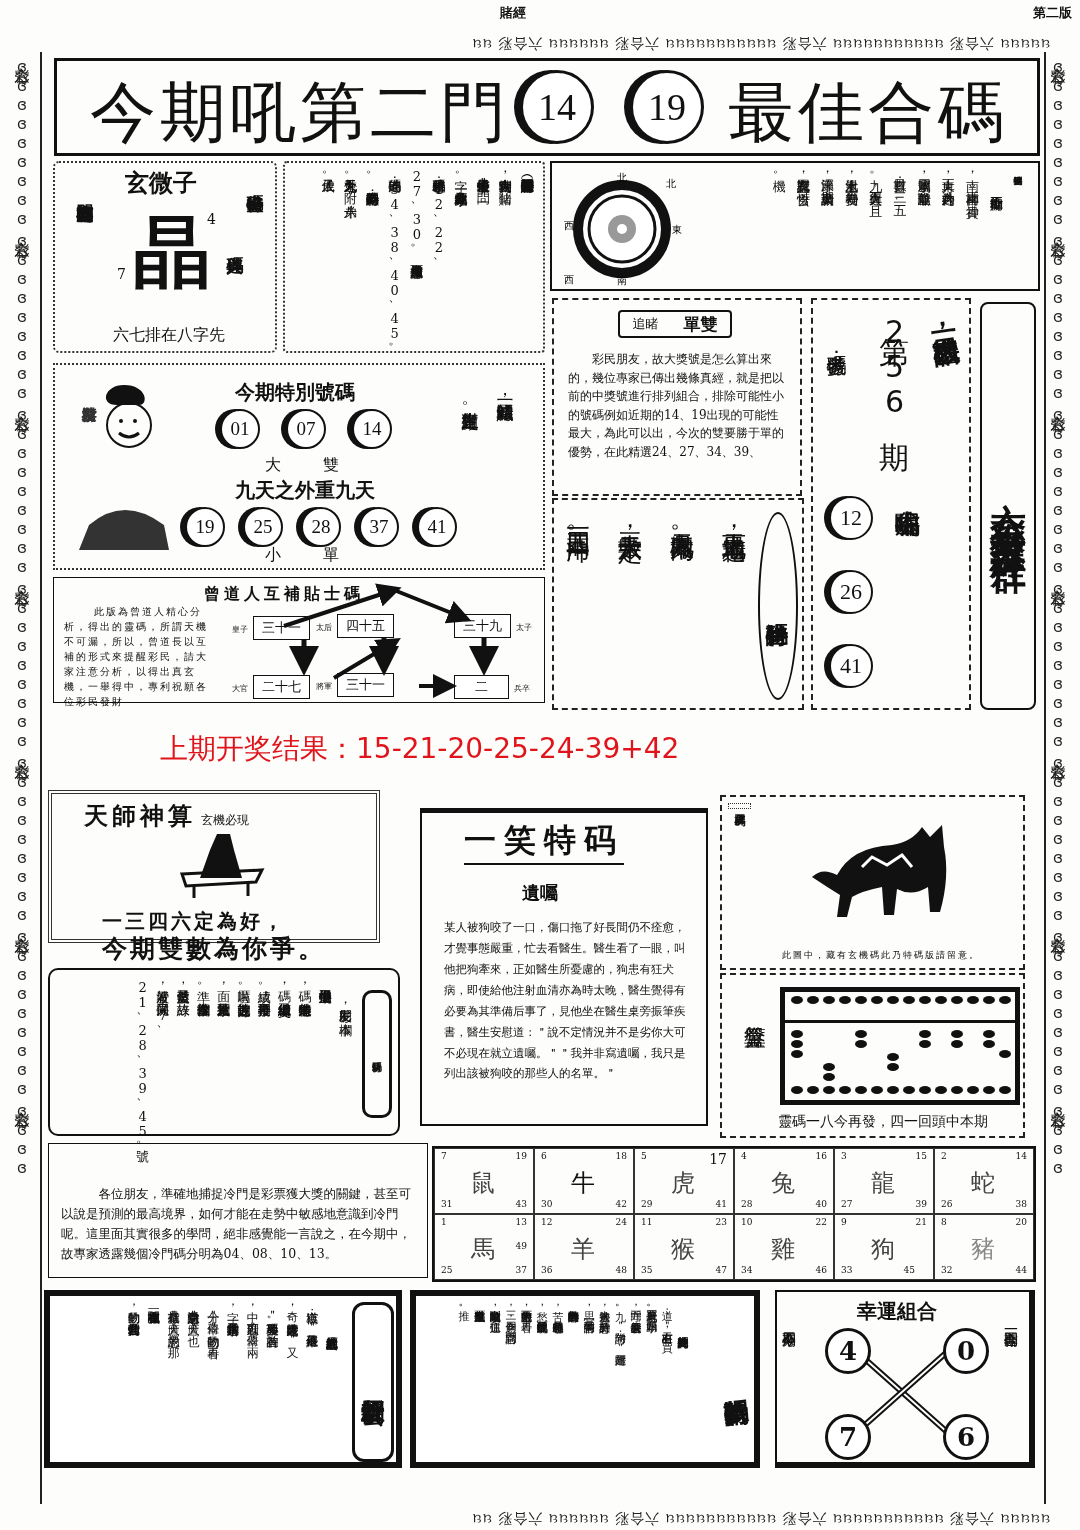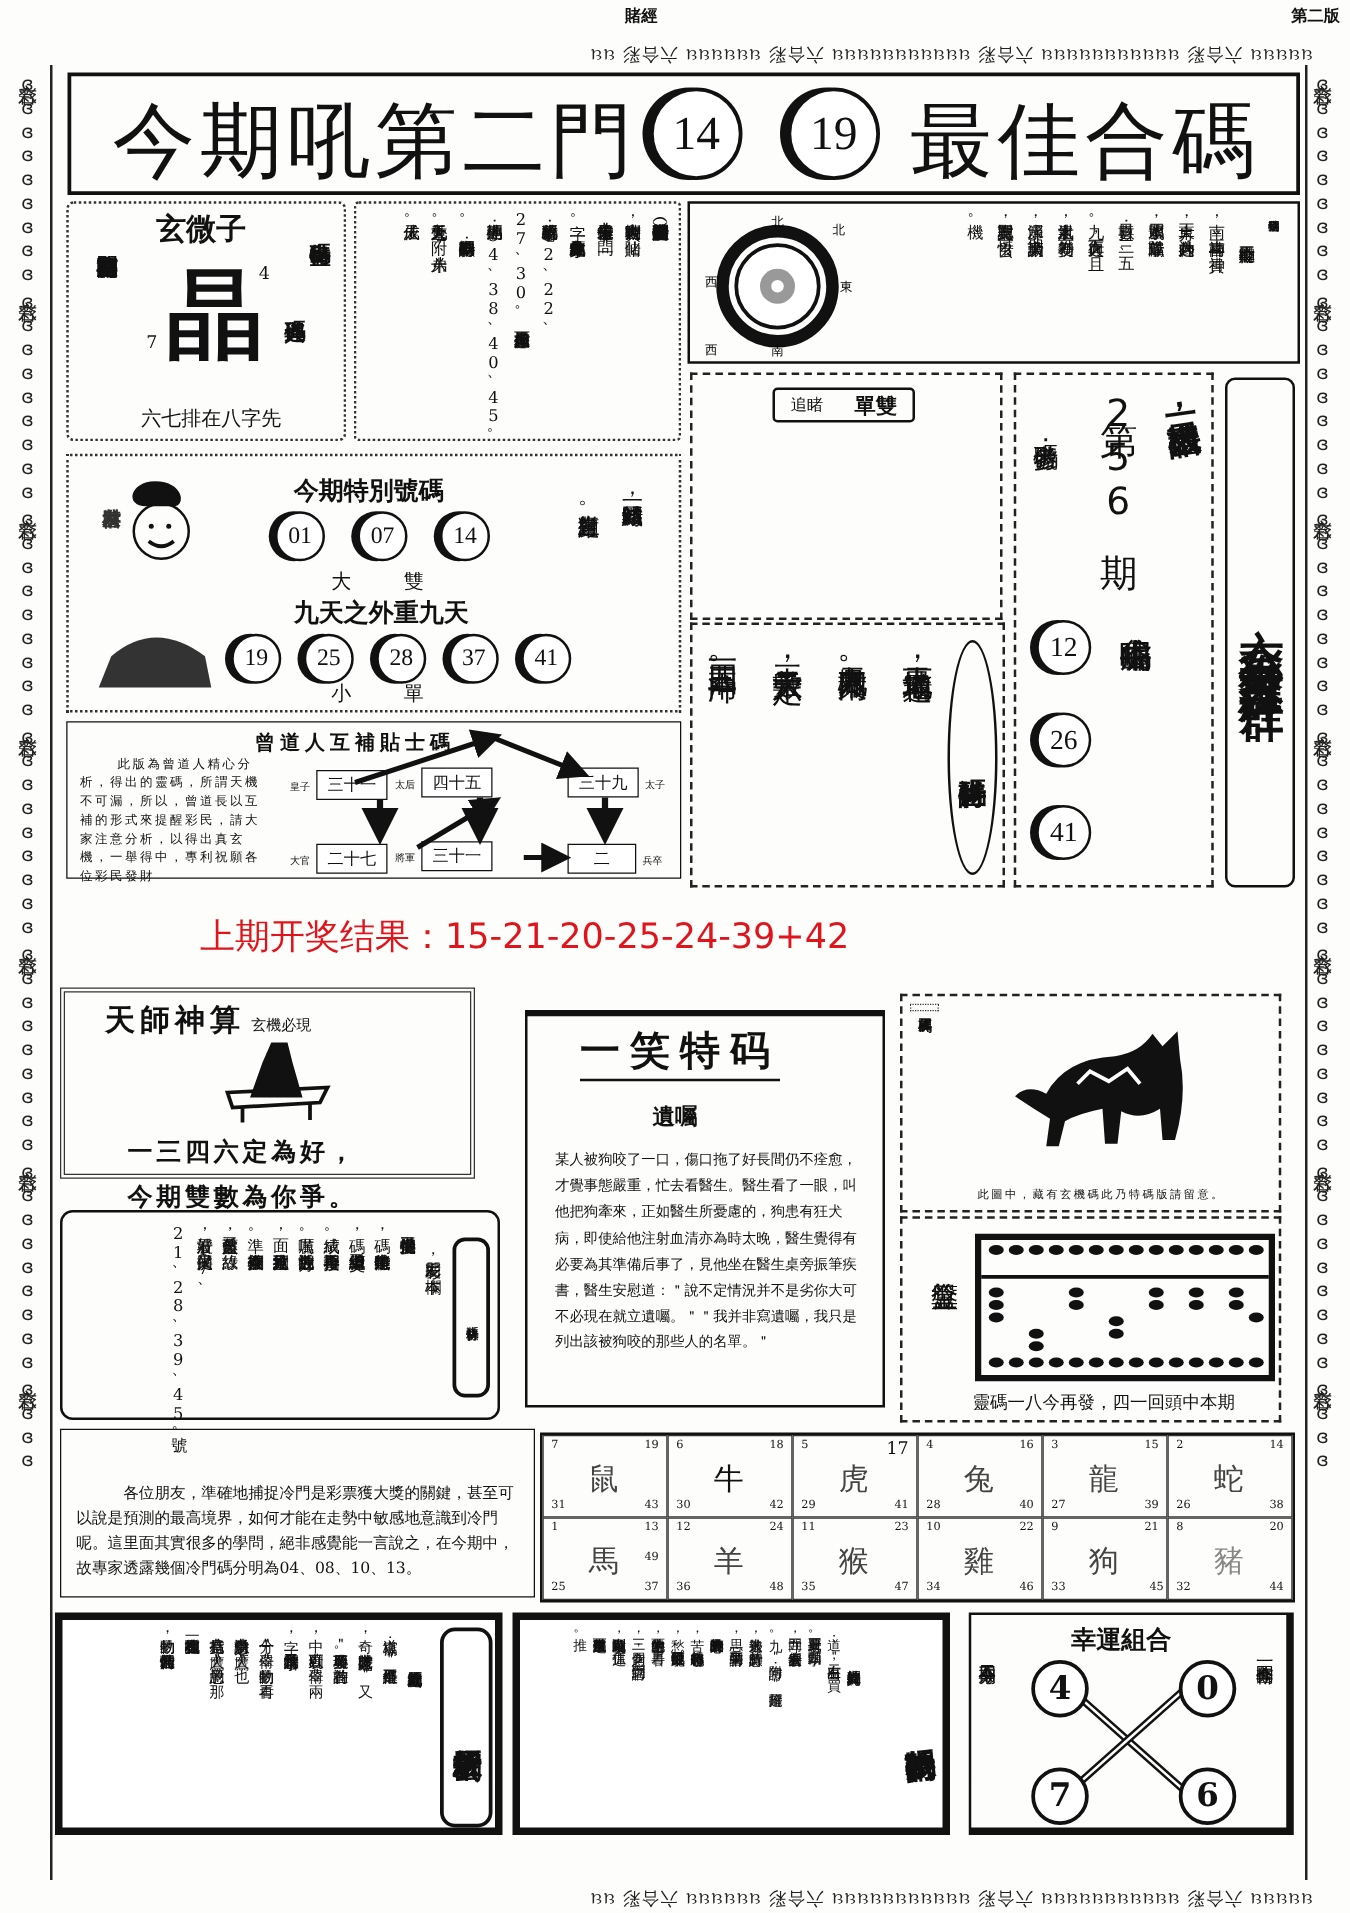--- a/index.html
+++ b/index.html
@@ -141,20 +141,21 @@
   <div class="abs md" style="left:268px;top:180px;">單</div>
   <div class="abs vtext" style="left:440px;top:26px;font-size:17px;line-height:1.2;">錯時一點傾城國，</div>
   <div class="abs vtext" style="left:405px;top:34px;font-size:17px;line-height:1.2;">對上生肖定紅顏。</div>
 </div>
 
 <div class="abs dash" style="left:552px;top:298px;width:250px;height:198px;">
   <div class="abs" style="left:64px;top:10px;width:114px;height:28px;border:2px solid #111;border-radius:4px;display:flex;align-items:center;justify-content:space-around;">
     <span style="font-size:13px;">追睹</span>
     <span class="bold" style="font-size:17px;">單雙</span>
   </div>
+  <div class="abs" style="left:14px;top:50px;width:222px;font-size:12px;line-height:1.55;text-indent:2em;">彩民朋友，故大獎號是怎么算出來的，幾位專家已傳出幾條真經，就是把以前的中獎號進行排列組合，排除可能性小的號碼例如近期的14、19出現的可能性最大，為此可以出，今次的雙要勝于單的優勢，在此精選24、27、34、39、</div>
 </div>
 
 <div class="abs dash" style="left:811px;top:298px;width:160px;height:412px;">
   <div class="abs vtext bold" style="left:118px;top:18px;font-size:26px;line-height:1;transform:rotate(-8deg);">一語破天機，</div>
   <div class="abs vtext sans" style="left:66px;top:14px;font-size:30px;line-height:1;">第256期</div>
   <div class="abs vtext" style="left:14px;top:40px;font-size:20px;line-height:1;">參考號碼：</div>
   <div class="abs" style="left:16px;top:196px;display:flex;flex-direction:column;gap:30px;">
     <span class="ball ball-md" style="width:44px;height:44px;font-size:22px;">12</span>
     <span class="ball ball-md" style="width:44px;height:44px;font-size:22px;">26</span>
     <span class="ball ball-md" style="width:44px;height:44px;font-size:22px;">41</span>
@@ -213,21 +214,21 @@
     <span class="bold" style="font-size:24px;letter-spacing:4px;">天師神算</span>
     <span style="font-size:12px;">玄機必現</span>
   </div>
   <svg class="abs" style="left:120px;top:36px;" width="100" height="74" viewBox="0 0 100 74">
     <path d="M45 4 L58 4 L62 20 L70 48 L28 48 L38 20Z" fill="#111"></path>
     <path d="M10 44 L90 40 L84 52 L14 56Z" fill="none" stroke="#111" stroke-width="3"></path>
     <line x1="22" y1="56" x2="22" y2="68" stroke="#111" stroke-width="3"></line>
     <line x1="76" y1="52" x2="76" y2="66" stroke="#111" stroke-width="3"></line>
   </svg>
   <div class="abs bold" style="left:50px;top:114px;font-size:20px;letter-spacing:3px;">一三四六定為好，</div>
-  <div class="abs bold" style="left:50px;top:150px;font-size:20px;letter-spacing:3px;">今期雙數為你爭。</div>
+  <div class="abs bold" style="left:50px;top:138px;font-size:25px;letter-spacing:3px;">今期雙數為你爭。</div>
 </div>
 
 <div class="abs" style="left:48px;top:968px;width:352px;height:168px;border:2px solid #111;border-radius:10px;">
   <div class="abs" style="left:312px;top:20px;width:30px;height:128px;border:3px solid #111;border-radius:10px;display:flex;justify-content:center;align-items:center;">
     <div class="vtext" style="font-size:10px;line-height:1.1;">富林快碼分析版</div>
   </div>
   <div class="abs" style="right:46px;top:10px;display:flex;flex-direction:row-reverse;gap:6px;">
     <div class="vtext" style="font-size:13px;line-height:1.1;margin-top:20px;">彩民朋友，本欄</div>
     <div class="vtext" style="font-size:13px;line-height:1.1;">上期提供中得了幾個平</div>
     <div class="vtext" style="font-size:13px;line-height:1.1;">碼，雖然未能連中特</div>
@@ -387,21 +388,21 @@
     <span class="abs" style="right:6px;top:2px;font-size:9px;">22</span>
     <span class="abs" style="left:36px;top:18px;font-size:24px;color:#444;">雞</span>
     <span class="abs" style="left:6px;bottom:4px;font-size:9px;">34</span>
     <span class="abs" style="right:6px;bottom:4px;font-size:9px;">46</span>
   </div>
   <div style="position:relative;border:1px solid #333;">
     <span class="abs" style="left:6px;top:2px;font-size:9px;">9</span>
     <span class="abs" style="right:6px;top:2px;font-size:9px;">21</span>
     <span class="abs" style="left:36px;top:18px;font-size:24px;color:#444;">狗</span>
     <span class="abs" style="left:6px;bottom:4px;font-size:9px;">33</span>
-    <span class="abs" style="right:2px;bottom:4px;font-size:9px;text-align:right;">45</span>
+    <span class="abs" style="right:18px;bottom:4px;font-size:9px;text-align:right;">45</span>
   </div>
   <div style="position:relative;border:1px solid #333;">
     <span class="abs" style="left:6px;top:2px;font-size:9px;">8</span>
     <span class="abs" style="right:6px;top:2px;font-size:9px;">20</span>
     <span class="abs" style="left:36px;top:18px;font-size:24px;color:#888;">豬</span>
     <span class="abs" style="left:6px;bottom:4px;font-size:9px;">32</span>
     <span class="abs" style="right:6px;bottom:4px;font-size:9px;">44</span>
   </div>
 </div>
 

